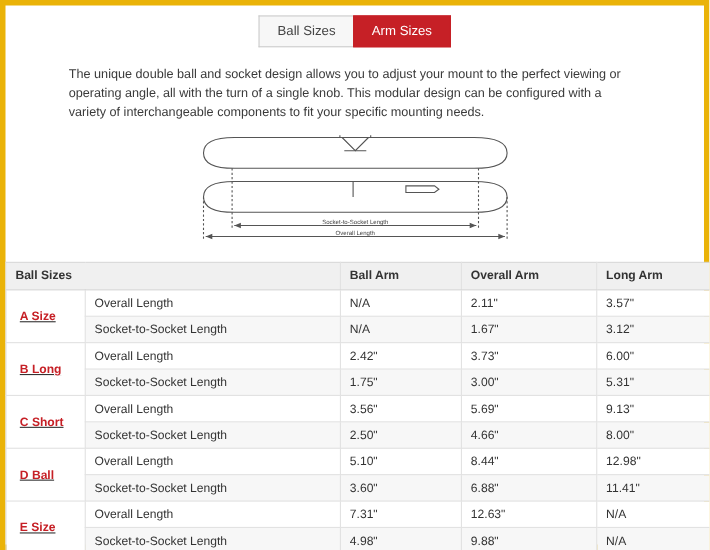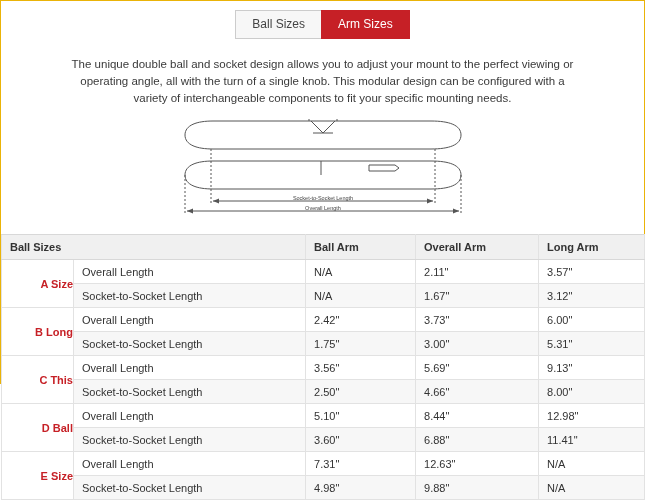--- a/index.html
+++ b/index.html
@@ -10,24 +10,24 @@
     width: 645px;
     height: 500px;
     background: #ffffff;
     font-family: "Liberation Sans", sans-serif;
     font-size: 11px;
     color: #333333;
     overflow: hidden;
   }
   .page {
     width: 645px;
-    height: 384px;
+    height: 500px;
     position: relative;
     box-sizing: border-box;
-    border: 1px solid #eab308;
+    border: 5px solid #eab308;
   }
 
   
   .tabbar {
     display: flex;
     justify-content: center;
     align-items: center;
     padding-top: 9px;
     padding-bottom: 5px;
   }
@@ -45,21 +45,20 @@
     background: #c62026;
     border-color: #c62026;
     color: #ffffff;
     font-weight: normal;
   }
 
   
   .intro {
     margin: 12px auto 0 auto;
     width: 520px;
-    text-align: center;
     font-size: 11.5px;
     line-height: 17px;
     color: #3a3a3a;
   }
 
   
   .diagram-wrap {
     margin-top: 12px;
     display: flex;
     justify-content: center;
@@ -93,24 +92,25 @@
     border-top: 1px solid #d8d8d8;
     border-bottom: 1px solid #d8d8d8;
   }
   col.c-size  { width: 72px; }
   col.c-label { width: 232px; }
   col.c-short { width: 110px; }
   col.c-med   { width: 123px; }
   col.c-long  { width: 106px; }
 
   td.size-cell {
-    text-align: right;
+    text-align: left;
     font-weight: bold;
     color: #333333;
-    padding: 0;
+    padding: 12px;
+    text-decoration: underline;
   }
   td.size-cell .letter {
     color: #c62026;
     font-weight: bold;
   }
   tr.alt td { background: #f7f7f7; }
   tr.plain td { background: #ffffff; }
 </style>
 </head>
 <body>
@@ -196,21 +196,21 @@
         <td>6.00"</td>
       </tr>
       <tr class="alt">
         <td>Socket-to-Socket Length</td>
         <td>1.75"</td>
         <td>3.00"</td>
         <td>5.31"</td>
       </tr>
 
       <tr class="plain">
-        <td class="size-cell" rowspan="2"><span class="letter">C This</span></td>
+        <td class="size-cell" rowspan="2"><span class="letter">C Short</span></td>
         <td>Overall Length</td>
         <td>3.56"</td>
         <td>5.69"</td>
         <td>9.13"</td>
       </tr>
       <tr class="alt">
         <td>Socket-to-Socket Length</td>
         <td>2.50"</td>
         <td>4.66"</td>
         <td>8.00"</td>

